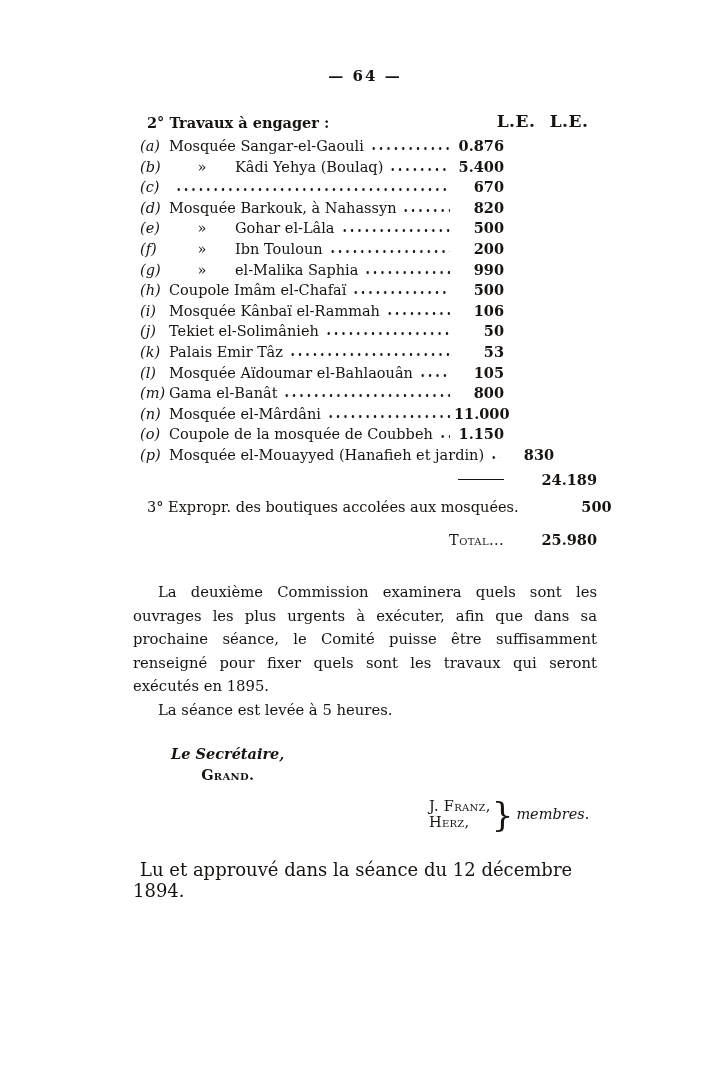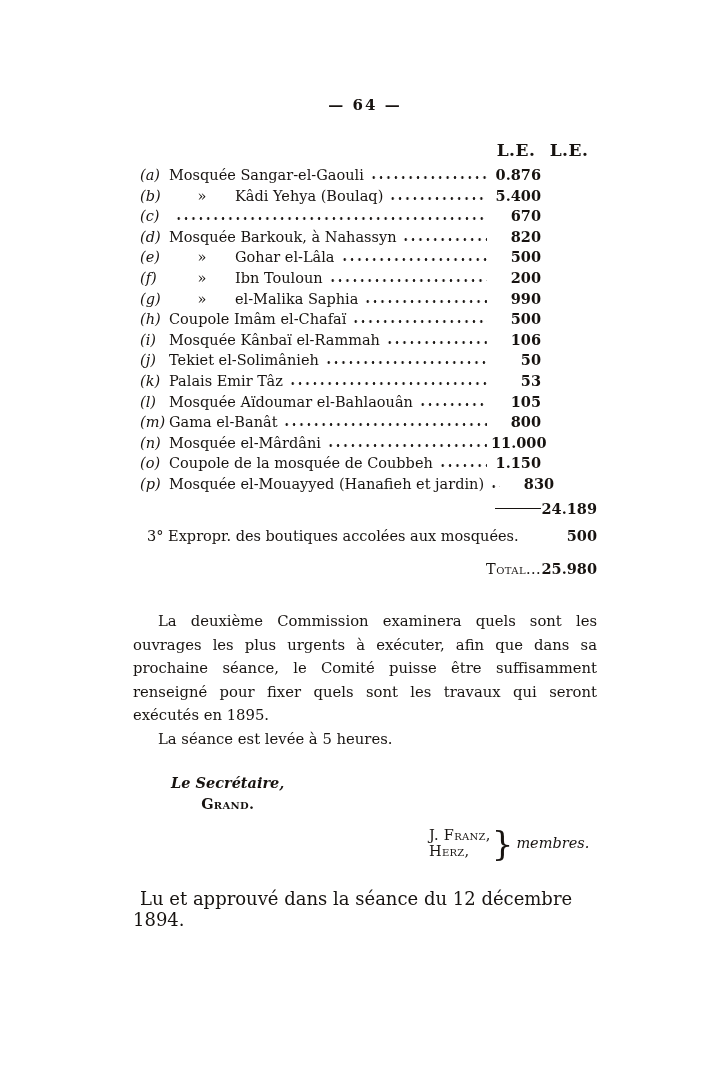--- a/index.html
+++ b/index.html
@@ -4,21 +4,21 @@
 <style>
   * { margin: 0; padding: 0; box-sizing: border-box; }
   html, body { background: #ffffff; }
   body {
     width: 720px; height: 1078px;
     position: relative;
     font-family: "DejaVu Serif", serif;
     color: #171310;
     overflow: hidden;
   }
-  .page { position: absolute; left: 133px; top: 96px; width: 464px; font-size: 14.5px; }
+  .page { position: absolute; left: 133px; top: 67px; width: 464px; font-size: 14.5px; }
 
   .page-number { text-align: center; font-weight: bold; font-size: 15px; letter-spacing: 2px; margin-bottom: 26px; }
 
   .table-head { display: flex; align-items: flex-end; margin-bottom: 5px; }
   .heading { font-weight: bold; padding-left: 14px; }
   .sp { flex: 1 1 auto; }
   .le { width: 50px; text-align: center; font-weight: bold; font-size: 17px; letter-spacing: 0.5px; flex: none; }
   .le2 { width: 56px; }
 
   .row { display: flex; align-items: baseline; line-height: 20.6px; padding-left: 7px; }
@@ -26,21 +26,21 @@
   .cat { flex: none; }
   .ditto-row .cat { width: 66px; text-align: center; }
   .label { flex: none; white-space: nowrap; }
   .leader {
     flex: 1 1 auto; min-width: 10px; height: 12px; margin: 0 4px 0 6px;
     background-image: radial-gradient(circle, #171310 1.05px, rgba(0,0,0,0) 1.5px);
     background-size: 7.4px 3px; background-repeat: repeat-x;
     background-position: left bottom 1px;
   }
   .amt1 { flex: none; width: 50px; text-align: right; font-weight: bold; }
-  .amt2 { flex: none; width: 56px; text-align: right; font-weight: bold; }
+  .amt2 { flex: none; width: 56px; text-align: right; font-weight: bold; margin-left: 37px; }
 
   .subtotal-row { margin-top: 4px; align-items: center; padding-left: 0; }
   .rule { flex: none; width: 46px; border-top: 1.6px solid #171310; align-self: center; }
 
   .expro-row { margin-top: 7px; padding-left: 14px; }
   .expro-text { flex: none; white-space: nowrap; }
 
   .total-row { margin-top: 12px; padding-left: 0; }
   .total-label { flex: none; font-variant: small-caps; letter-spacing: 0.4px; }
 
@@ -62,20 +62,21 @@
 </style>
 </head>
 <body>
 
 <div class="page">
 
   <div class="page-number">— 64 —</div>
 
   <section>
     <div class="table-head">
+      <span class="heading">2° Travaux à engager :</span>
       <span class="sp"></span>
       <span class="le">L.E.</span>
       <span class="le le2">L.E.</span>
     </div>
 
     <div id="works-body">
         <div class="row">
     <span class="letter">(a)</span>
 
     <span class="label">Mosquée Sangar-el-Gaouli</span>

